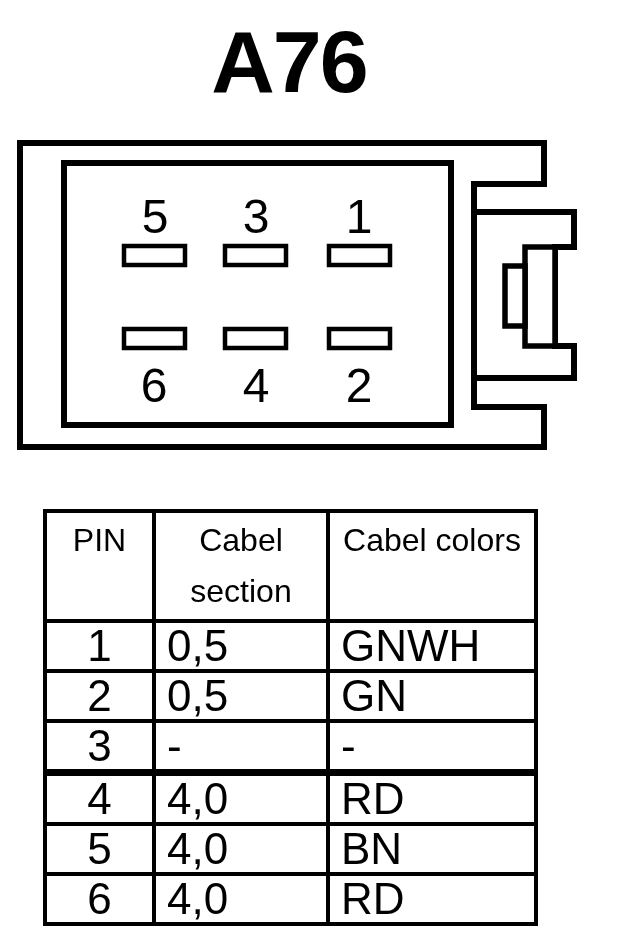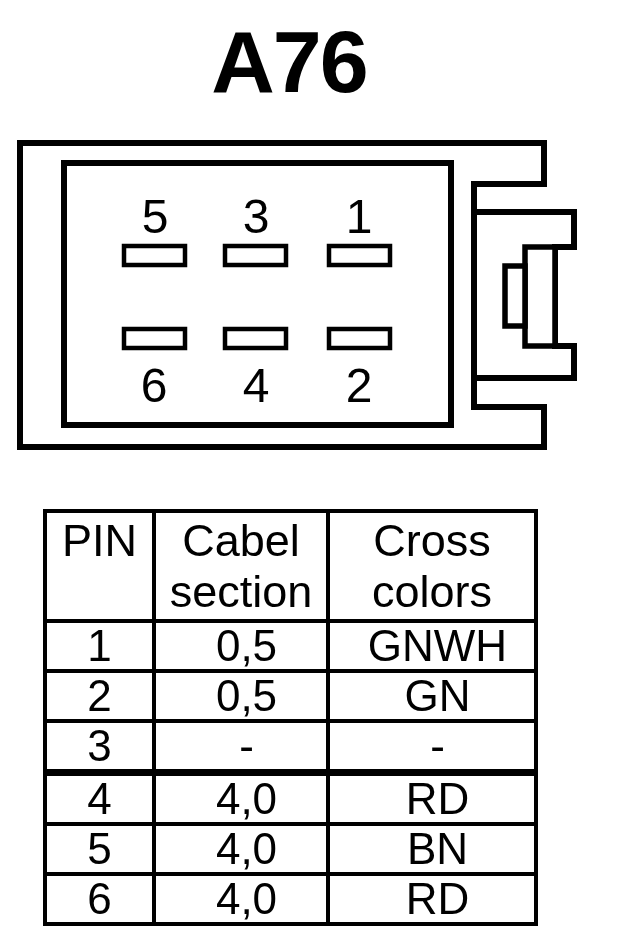--- a/index.html
+++ b/index.html
@@ -47,36 +47,36 @@
   }
   table.pin-table th,
   table.pin-table td {
     border: 4px solid #000000;
     margin: 0;
     overflow: hidden;
   }
   table.pin-table th {
     width: auto;
     height: 104px;
-    font-size: 45px;
+    font-size: 32px;
     font-weight: normal;
     text-align: center;
     vertical-align: top;
     line-height: 51px;
     padding: 2px 0 0 0;
   }
   table.pin-table td {
     height: 44px;
     font-size: 44px;
     vertical-align: middle;
     padding: 0;
     line-height: 46px;
   }
   table.pin-table td.c-pin { text-align: center; }
-  table.pin-table td.c-val { text-align: center; padding-left: 11px; }
+  table.pin-table td.c-val { text-align: left; padding-left: 11px; }
   table.pin-table tr.thick-top td { border-top-width: 7px; }
   col.col-pin { width: 109px; }
   col.col-cross { width: 174px; }
   col.col-color { width: 208px; }
 </style>
 </head>
 <body>
 
 <svg id="diagram-svg" width="624" height="480" viewBox="0 0 624 480" xmlns="http://www.w3.org/2000/svg">
 
@@ -112,21 +112,21 @@
 <table class="pin-table">
   <colgroup>
     <col class="col-pin">
     <col class="col-cross">
     <col class="col-color">
   </colgroup>
   <thead>
     <tr>
       <th>PIN</th>
       <th>Cabel section</th>
-      <th>Cross colors</th>
+      <th>Cabel colors</th>
     </tr>
   </thead>
   <tbody>
     <tr>
       <td class="c-pin">1</td>
       <td class="c-val">0,5</td>
       <td class="c-val">GNWH</td>
     </tr>
     <tr>
       <td class="c-pin">2</td>

